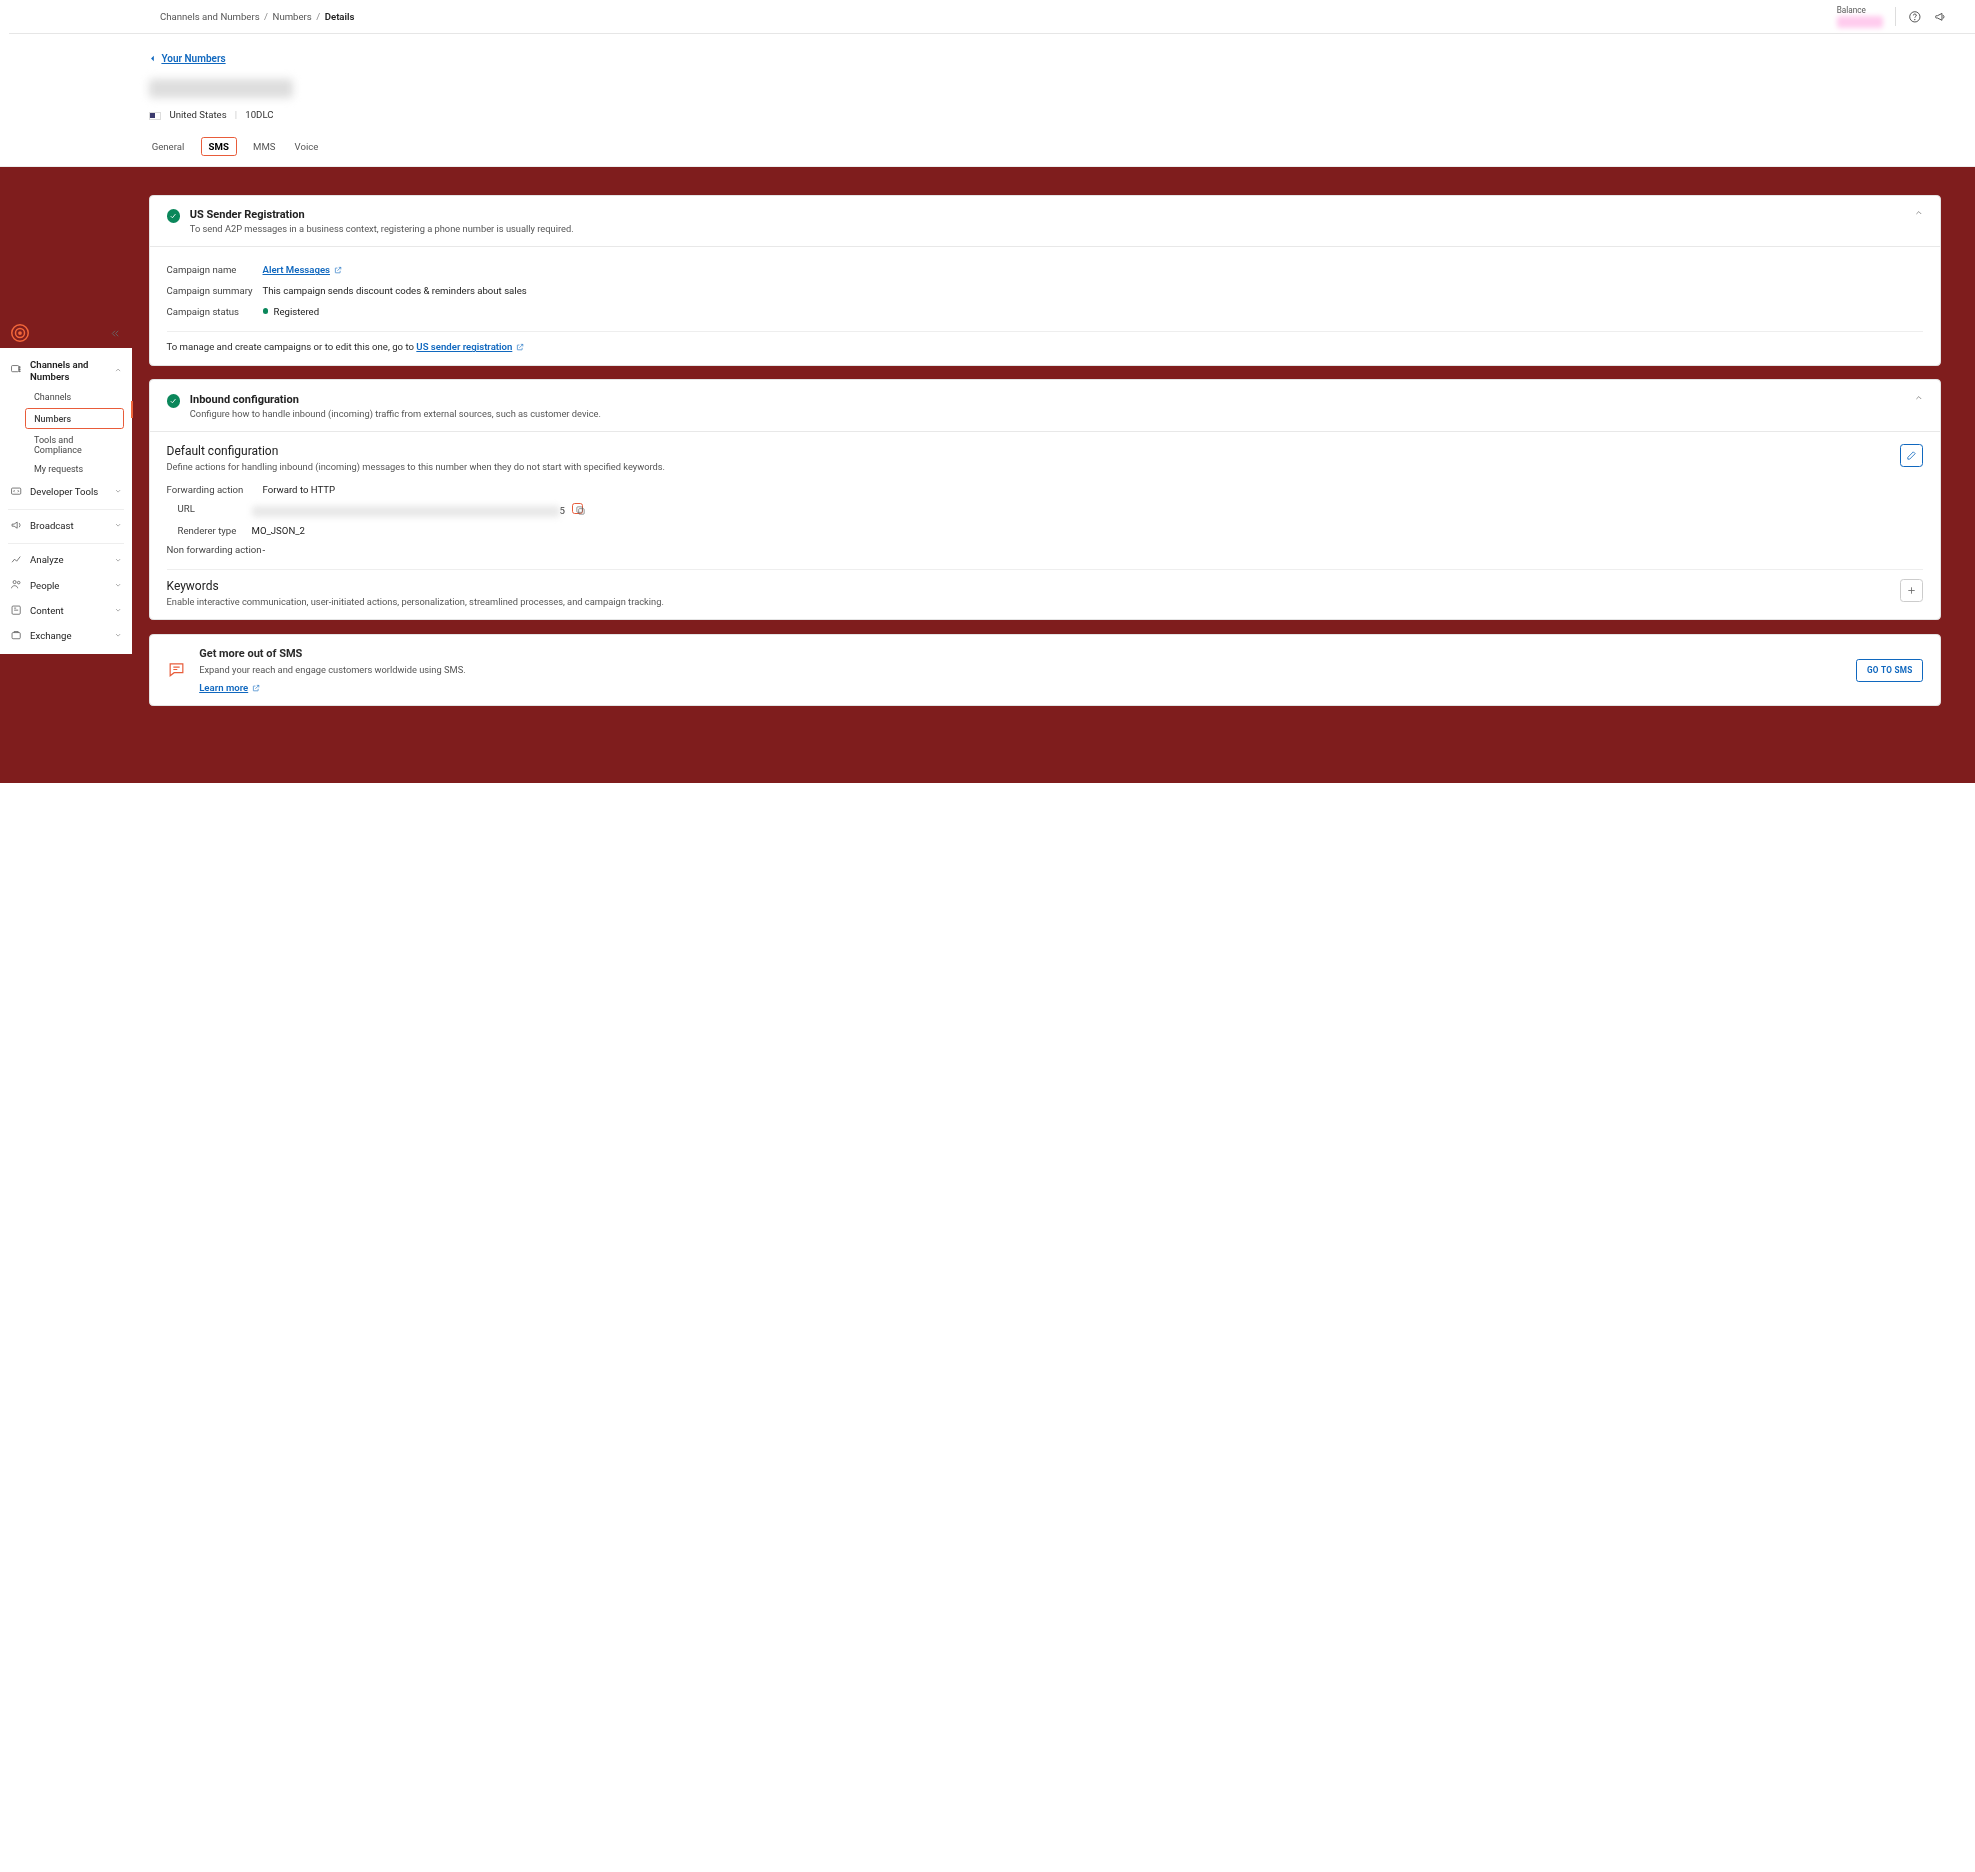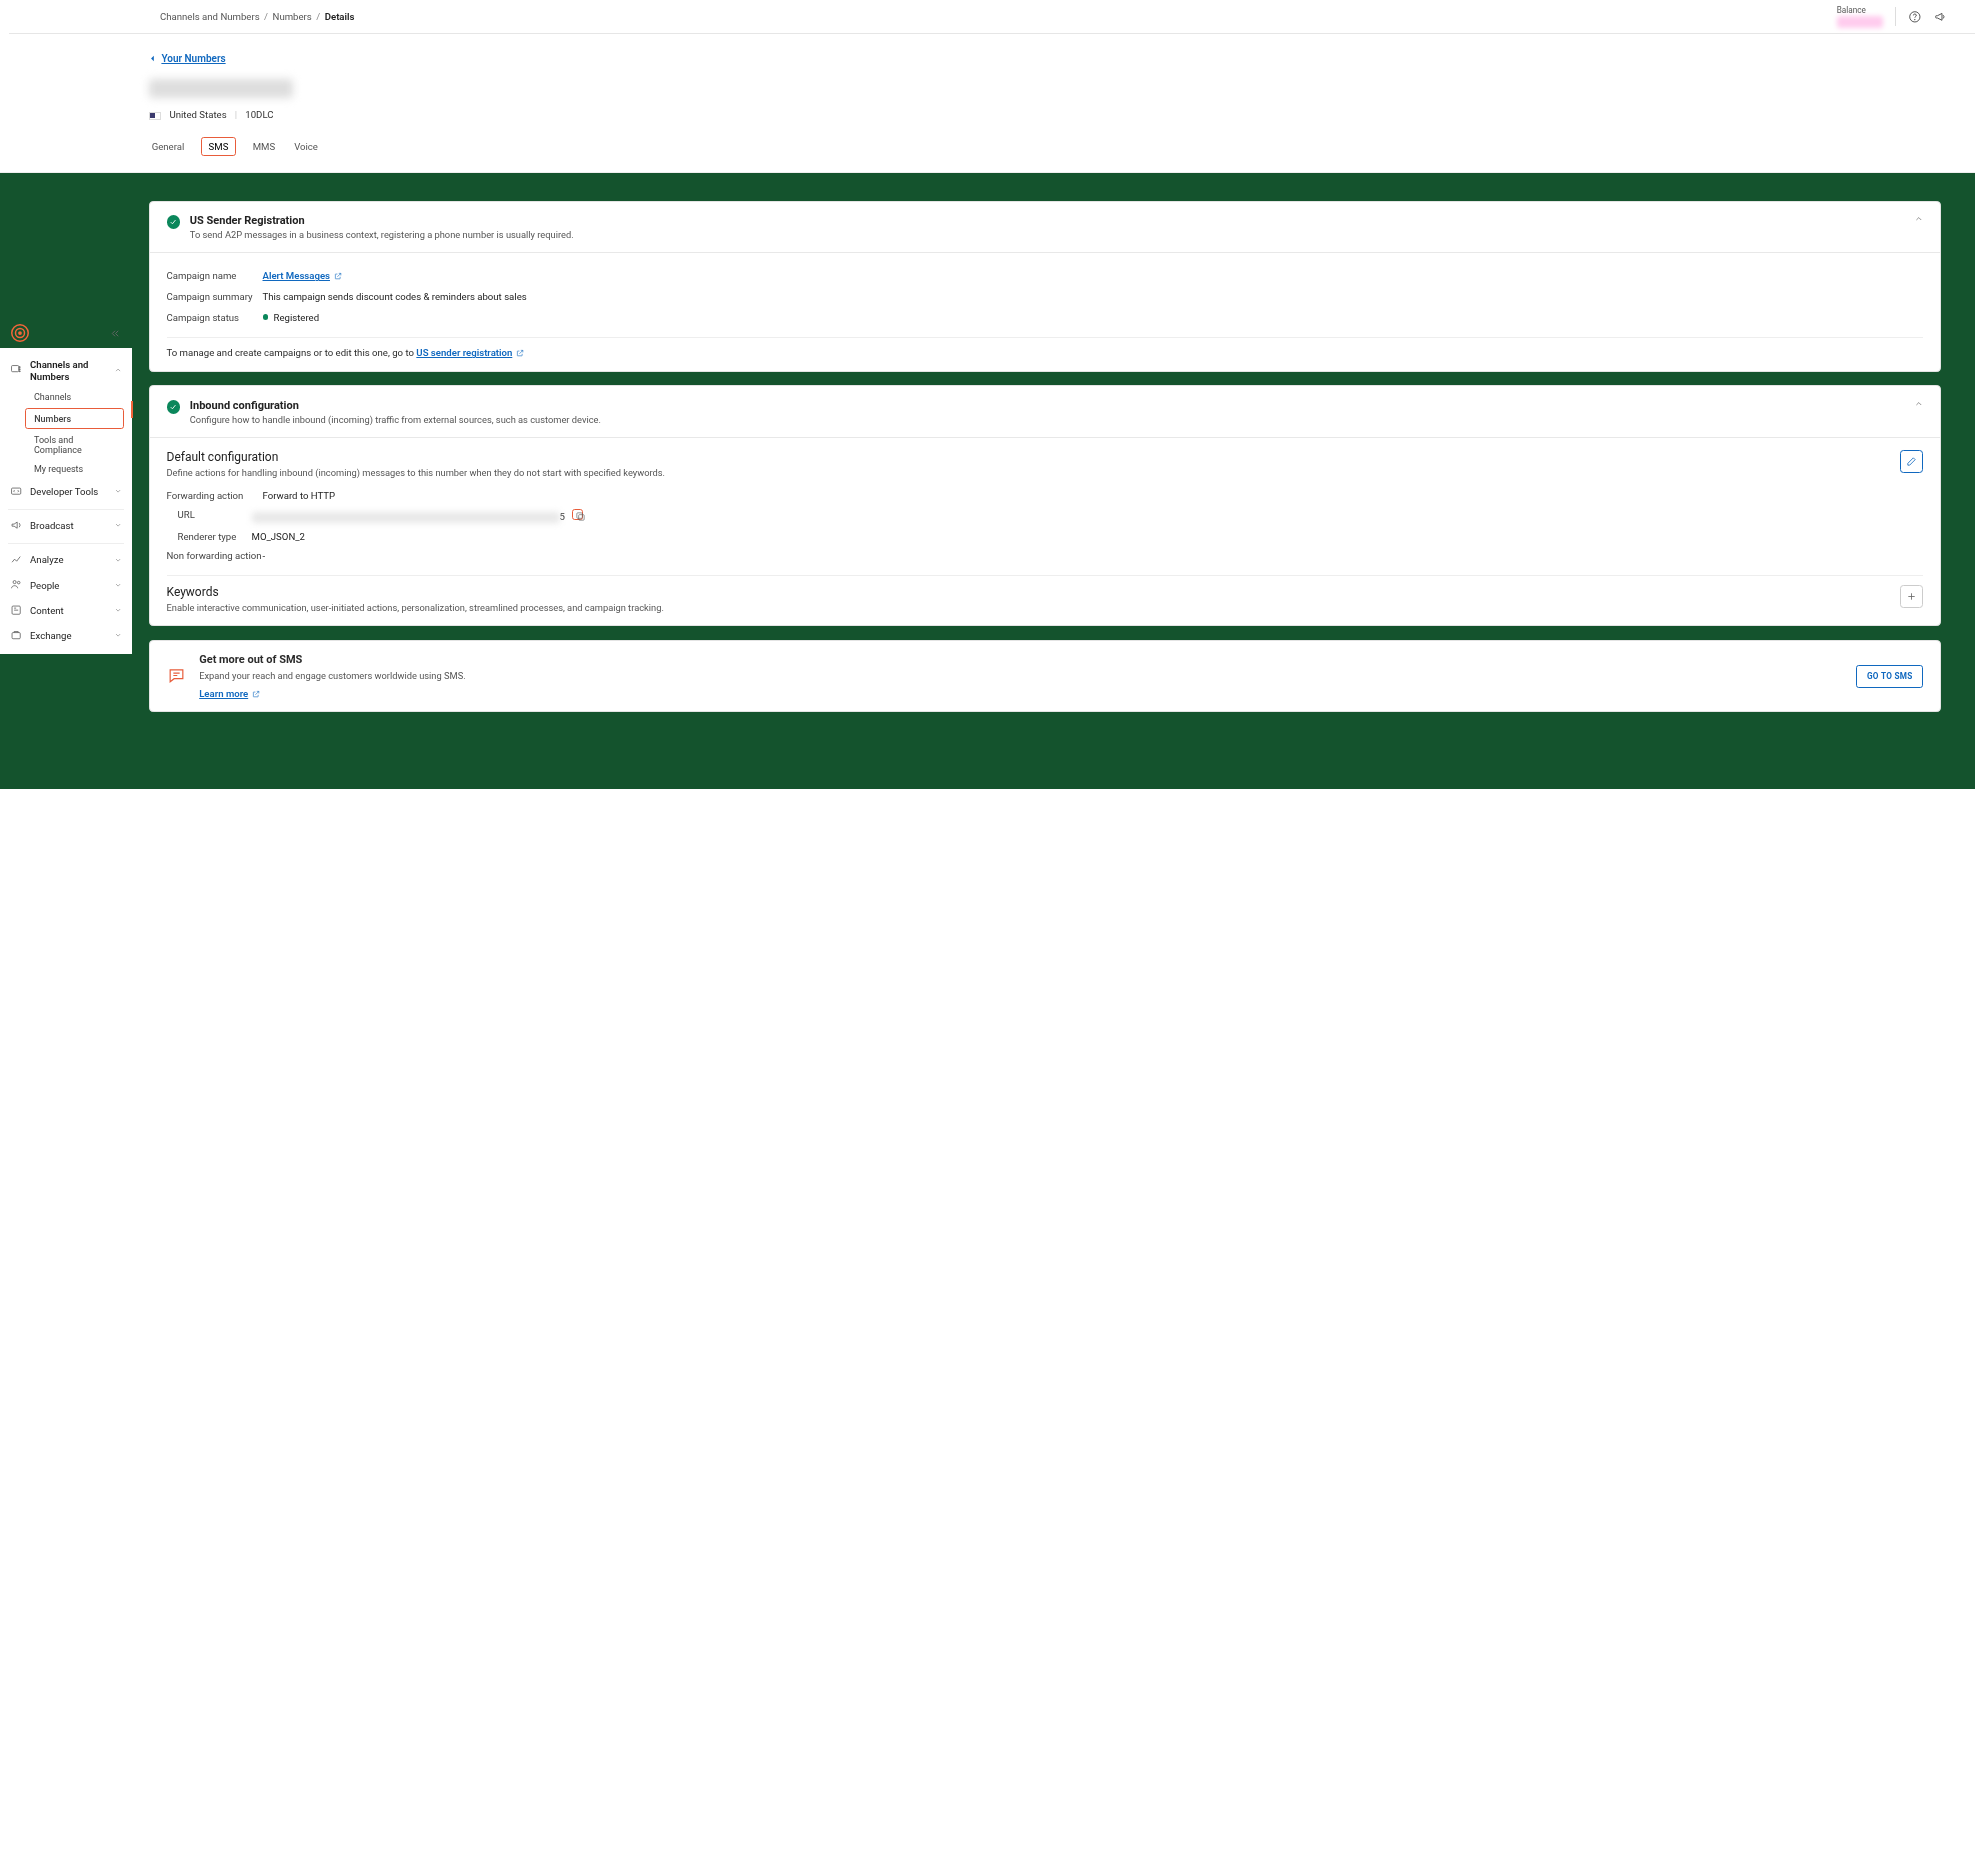--- a/index.html
+++ b/index.html
@@ -79,26 +79,26 @@
   .meta-row { display:flex; align-items:flex-end; gap:8.2px; margin-top:11px; color:#333; font-size:9.6px;}
   .flag { width:12.3px; height:8.2px; background: linear-gradient(to bottom, #b22234 0%, #b22234 8%, #fff 8%, #fff 16%, #b22234 16%, #b22234 24%, #fff 24%, #fff 32%, #b22234 32%, #b22234 40%, #fff 40%, #fff 48%, #b22234 48%, #b22234 56%, #fff 56%, #fff 64%, #b22234 64%, #b22234 72%, #fff 72%, #fff 80%, #b22234 80%, #b22234 88%, #fff 88%, #fff 100%); position:relative; border:0.7px solid #ddd;}
   .flag::after{content:''; position:absolute; left:0; top:0; width:4.8px; height:4.8px; background:#3c3b6e;}
   .meta-sep { color:#ccc; }
   
   .tabs {
     display:flex; gap:13.7px; margin-top:16.5px;
     border-bottom: none;
   }
   .tab { padding:4.1px 2.7px; color:#555; cursor:pointer; font-size:9.6px;}
-  .tab.active { font-weight:400; color:#000; border:1.4px solid #e85c3a; border-radius:2.7px; padding:3.4px 6.9px; }
+  .tab.active { font-weight:700; color:#000; border:1.4px solid #e85c3a; border-radius:2.7px; padding:3.4px 6.9px; }
   
   .page-bg {
-    background:#14532d;
+    background:#7f1d1d;
     padding:13.7px 0 27.4px 0;
-    margin-top:16px;
+    margin-top:10px;
     border-top:0.7px solid #eee;
     min-height:617px;
   }
   .card {
     background:#fff; border:0.7px solid #e4e4e4; border-radius:4.1px;
     margin:13.7px 20.6px 13.7px 0;
     box-shadow:none;
   }
   .card-head {
     display:flex; align-items:flex-start; gap:9.6px; padding:12.3px 16.5px;

